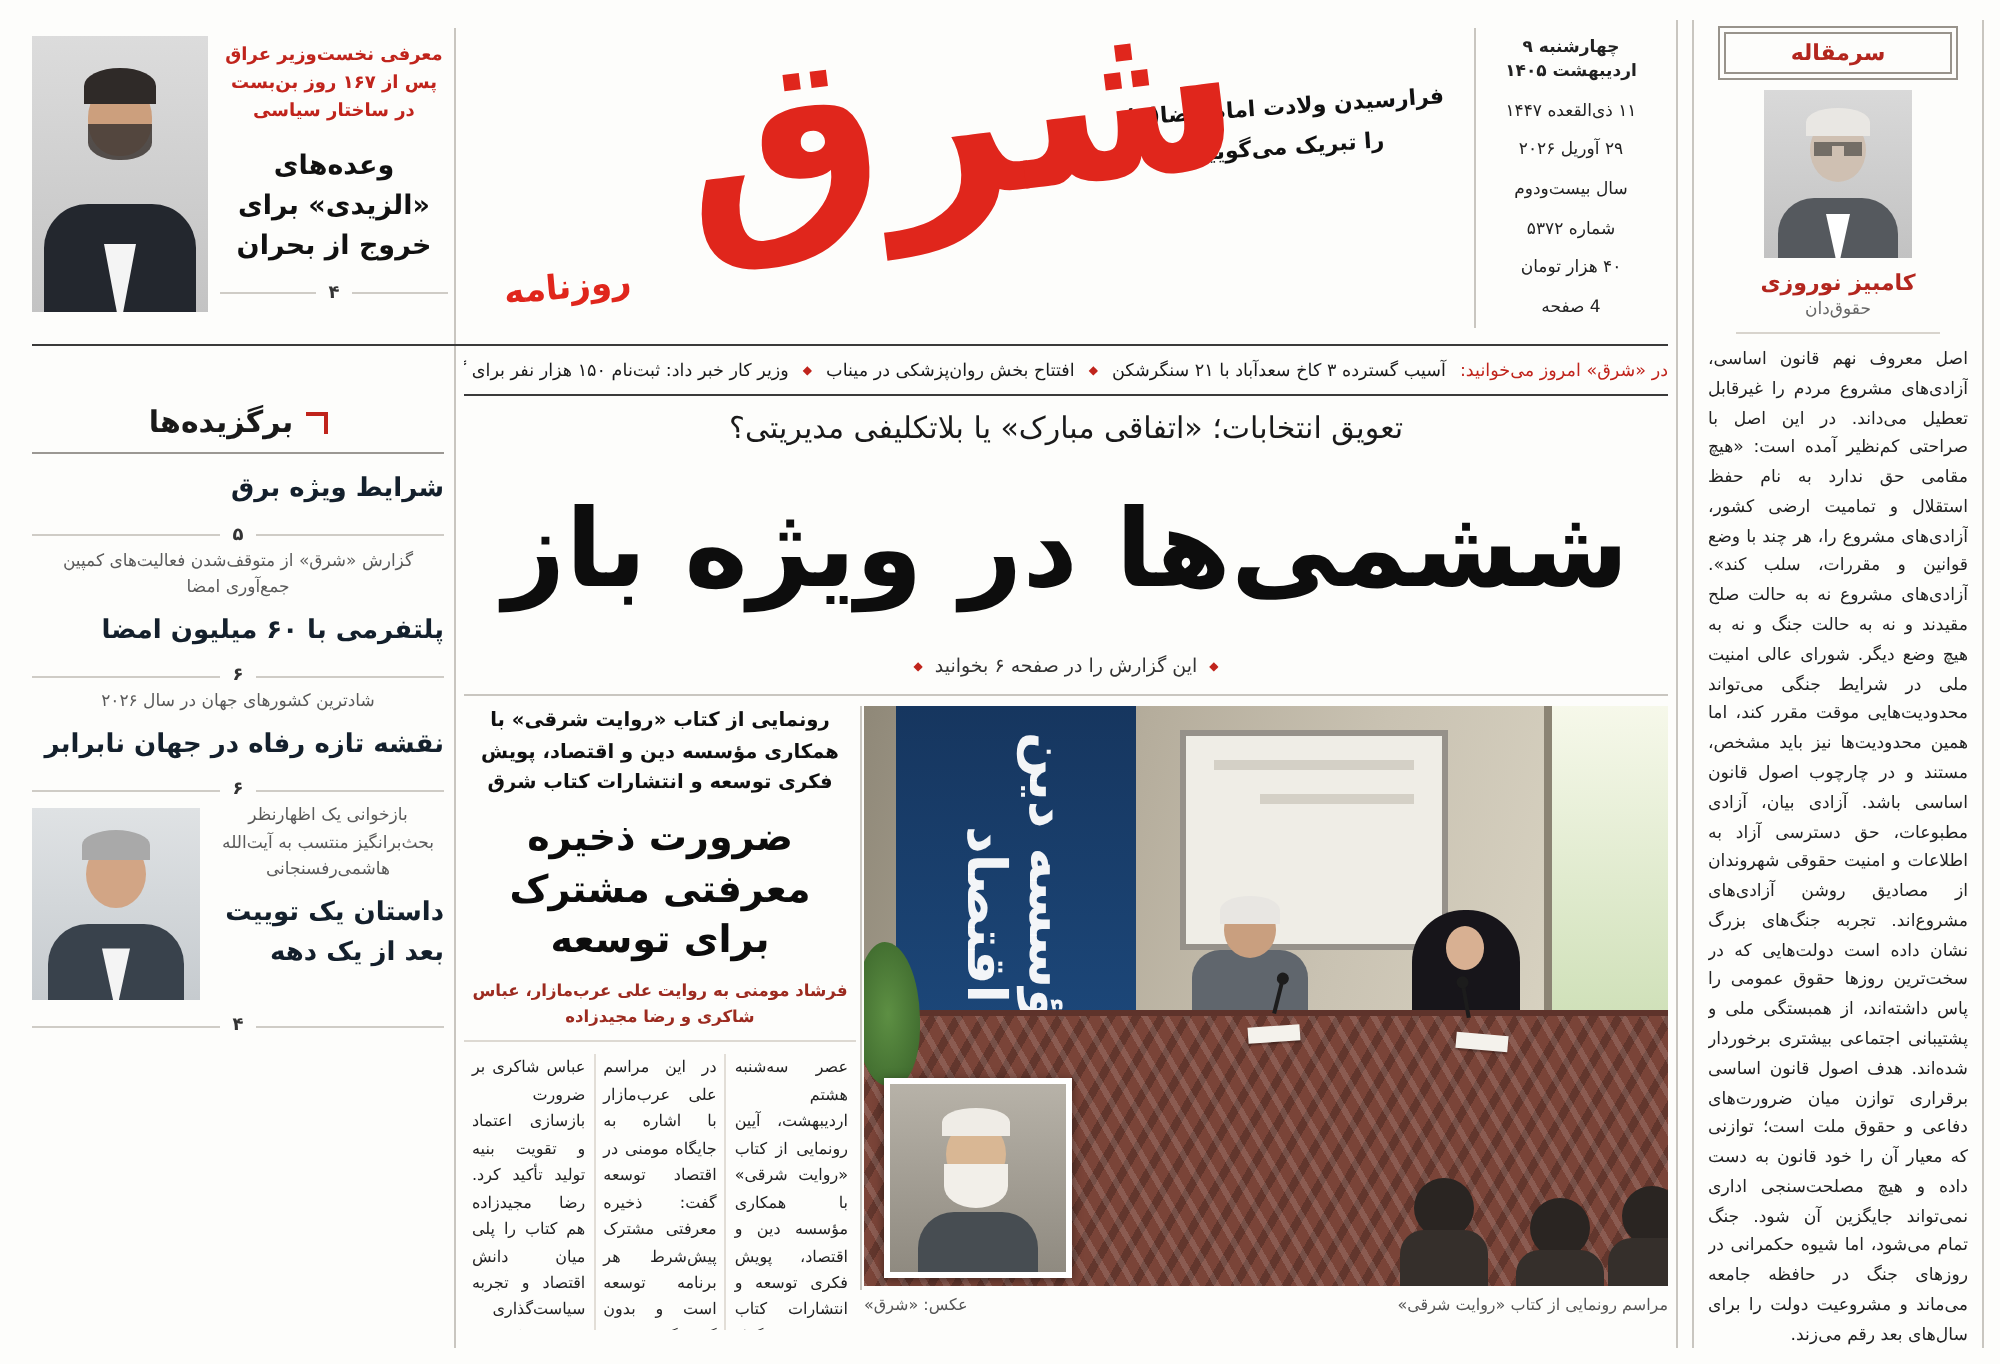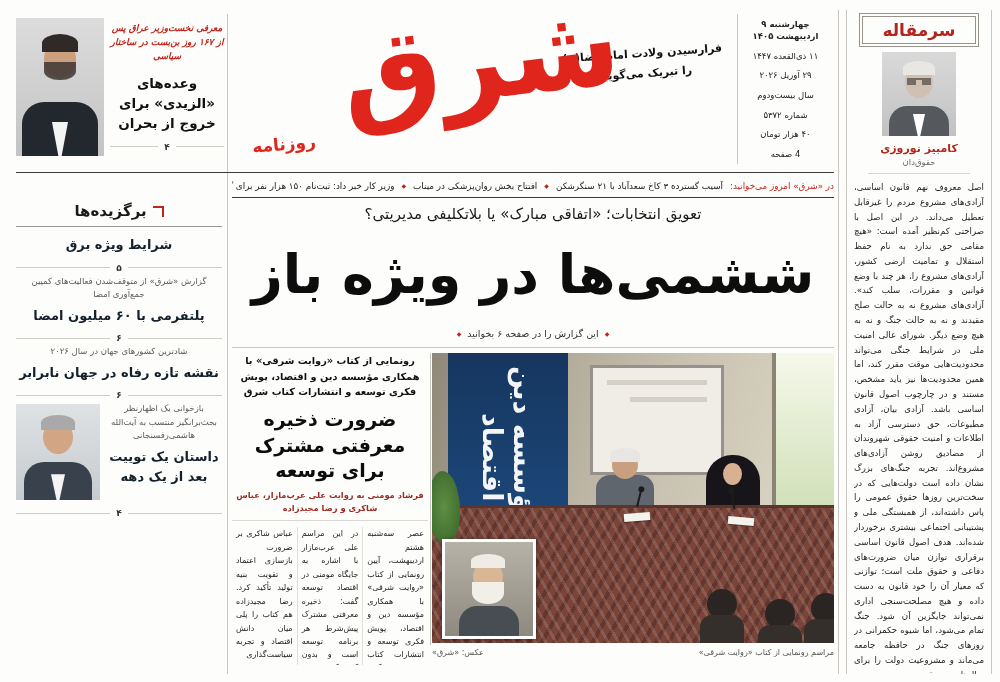--- a/index.html
+++ b/index.html
@@ -8,21 +8,21 @@
     background:#fdfdfb; overflow:hidden; direction:rtl;
     font-family:"DejaVu Sans", sans-serif; color:#1a1a1a;
   }
   .vline { position:absolute; width:1px; background:#c9c6c0; }
   .hline { position:absolute; height:1px; background:#c9c6c0; }
   .hline.dark { background:#3a3a3a; }
 
   
   #topleft { position:absolute; left:16px; top:14px; width:208px; height:152px; display:flex; gap:6px; }
   .tl-text { flex:1; text-align:center; display:flex; flex-direction:column; justify-content:flex-start; padding-top:8px; }
-  .tl-kicker { color:#c0241c; font-size:9px; font-weight:700; line-height:1.55;font-style:italic; }
+  .tl-kicker { color:#c0241c; font-size:9px; font-weight:700; line-height:1.55; }
   .tl-title { font-size:13.5px; font-weight:800; line-height:1.5; margin-top:9px; color:#111; }
   .tl-photo { width:88px; height:138px; position:relative; overflow:hidden;
     background:linear-gradient(#dcdcdc,#c3c3c3); flex:none; margin-top:4px; }
   .tl-photo .suit { position:absolute; bottom:-4px; left:6px; width:76px; height:58px; background:#23272e; border-radius:22px 22px 0 0; }
   .tl-photo .shirt { position:absolute; bottom:0; left:36px; width:16px; height:34px; background:#f4f4f4; clip-path:polygon(0 0,100% 0,60% 100%,40% 100%); }
   .tl-photo .head { position:absolute; top:22px; left:28px; width:32px; height:38px; border-radius:50% 50% 46% 46%; background:#cc9f7d; }
   .tl-photo .hair { position:absolute; top:16px; left:26px; width:36px; height:18px; border-radius:50% 50% 0 0; background:#2f2a28; }
   .tl-photo .beard { position:absolute; top:44px; left:28px; width:32px; height:18px; border-radius:0 0 48% 48%; background:#3d3632; opacity:.85; }
 
   .numdiv { display:flex; align-items:center; gap:6px; margin:8px 0 2px; }
@@ -102,35 +102,35 @@
   #photo-caption { position:absolute; left:432px; top:648px; width:402px; display:flex; justify-content:space-between;
     font-size:8px; color:#555; }
 
   
   #sidebar { position:absolute; left:16px; top:202px; width:206px; }
   #sidebar-title-row { display:flex; align-items:center; justify-content:center; gap:6px;
     font-size:15px; font-weight:800; padding-bottom:6px; border-bottom:1px solid #9b9893; margin-bottom:8px; }
   .orn { width:9px; height:9px; border:2px solid #c0241c; border-left:none; border-bottom:none; }
   .sb-item { text-align:center; }
   .sb-teaser { font-size:8.5px; color:#5a5a5a; line-height:1.6; }
-  .sb-title { font-size:13px; font-weight:800; color:#14202c; line-height:1.5; margin-top:4px; }
+  .sb-title { font-size:13px; font-weight:800; color:#14202c; line-height:1.5; margin-top:4px;text-align:right; }
   .sb-row { display:flex; gap:6px; text-align:center; }
   .sb-rowtext { flex:1; }
   .sb-photo { width:84px; height:96px; flex:none; position:relative; overflow:hidden; background:linear-gradient(#dfe2e4,#c6cbcf); margin-top:2px; }
   .sb-photo .suit { position:absolute; bottom:-4px; left:8px; width:68px; height:42px; border-radius:20px 20px 0 0; background:#39424c; }
   .sb-photo .shirt { position:absolute; bottom:0; left:35px; width:14px; height:26px; background:#f4f4f4; clip-path:polygon(0 0,100% 0,60% 100%,40% 100%); }
   .sb-photo .head { position:absolute; top:16px; left:27px; width:30px; height:34px; border-radius:50%; background:#d2a585; }
   .sb-photo .hair { position:absolute; top:11px; left:25px; width:34px; height:15px; border-radius:50% 50% 0 0; background:#a9a9a9; }
 
   
   #editorial { position:absolute; left:846px; top:10px; width:146px; height:664px;
     border-left:1px solid #c9c6c0; border-right:1px solid #c9c6c0; box-sizing:border-box;
     padding:6px 7px 0; display:flex; flex-direction:column; text-align:center; }
   .ed-cartouche { width:84px; margin:0 auto 8px; border:1px solid #98938b; outline:1px solid #98938b; outline-offset:2px;
-    padding:3px 14px; font-size:17px; font-weight:800; color:#b3261e; }
+    padding:3px 14px; font-size:11px; font-weight:800; color:#b3261e; }
   .ed-title { font-size:13px; font-weight:800; color:#0e0e0e; margin:4px 0 8px; }
   .ed-photo { width:74px; height:84px; margin:0 auto; position:relative; overflow:hidden; background:linear-gradient(#d9d9d9,#c2c2c2); }
   .ed-photo .suit { position:absolute; bottom:-4px; left:7px; width:60px; height:34px; border-radius:18px 18px 0 0; background:#55595e; }
   .ed-photo .shirt { position:absolute; bottom:0; left:31px; width:12px; height:22px; background:#fff; clip-path:polygon(0 0,100% 0,60% 100%,40% 100%); }
   .ed-photo .head { position:absolute; top:14px; left:23px; width:28px; height:32px; border-radius:50%; background:#cfc0b2; }
   .ed-photo .hair { position:absolute; top:9px; left:21px; width:32px; height:14px; border-radius:50% 50% 0 0; background:#e9e7e3; }
   .ed-photo .glasses { position:absolute; top:26px; left:25px; width:24px; height:7px;
     border-left:9px solid rgba(40,40,40,.55); border-right:9px solid rgba(40,40,40,.55); border-top:2px solid rgba(40,40,40,.55); box-sizing:border-box; }
   .ed-name { font-size:11px; font-weight:800; color:#b3261e; margin-top:6px; }
   .ed-role { font-size:8.5px; color:#666; margin:2px 0 6px; }

